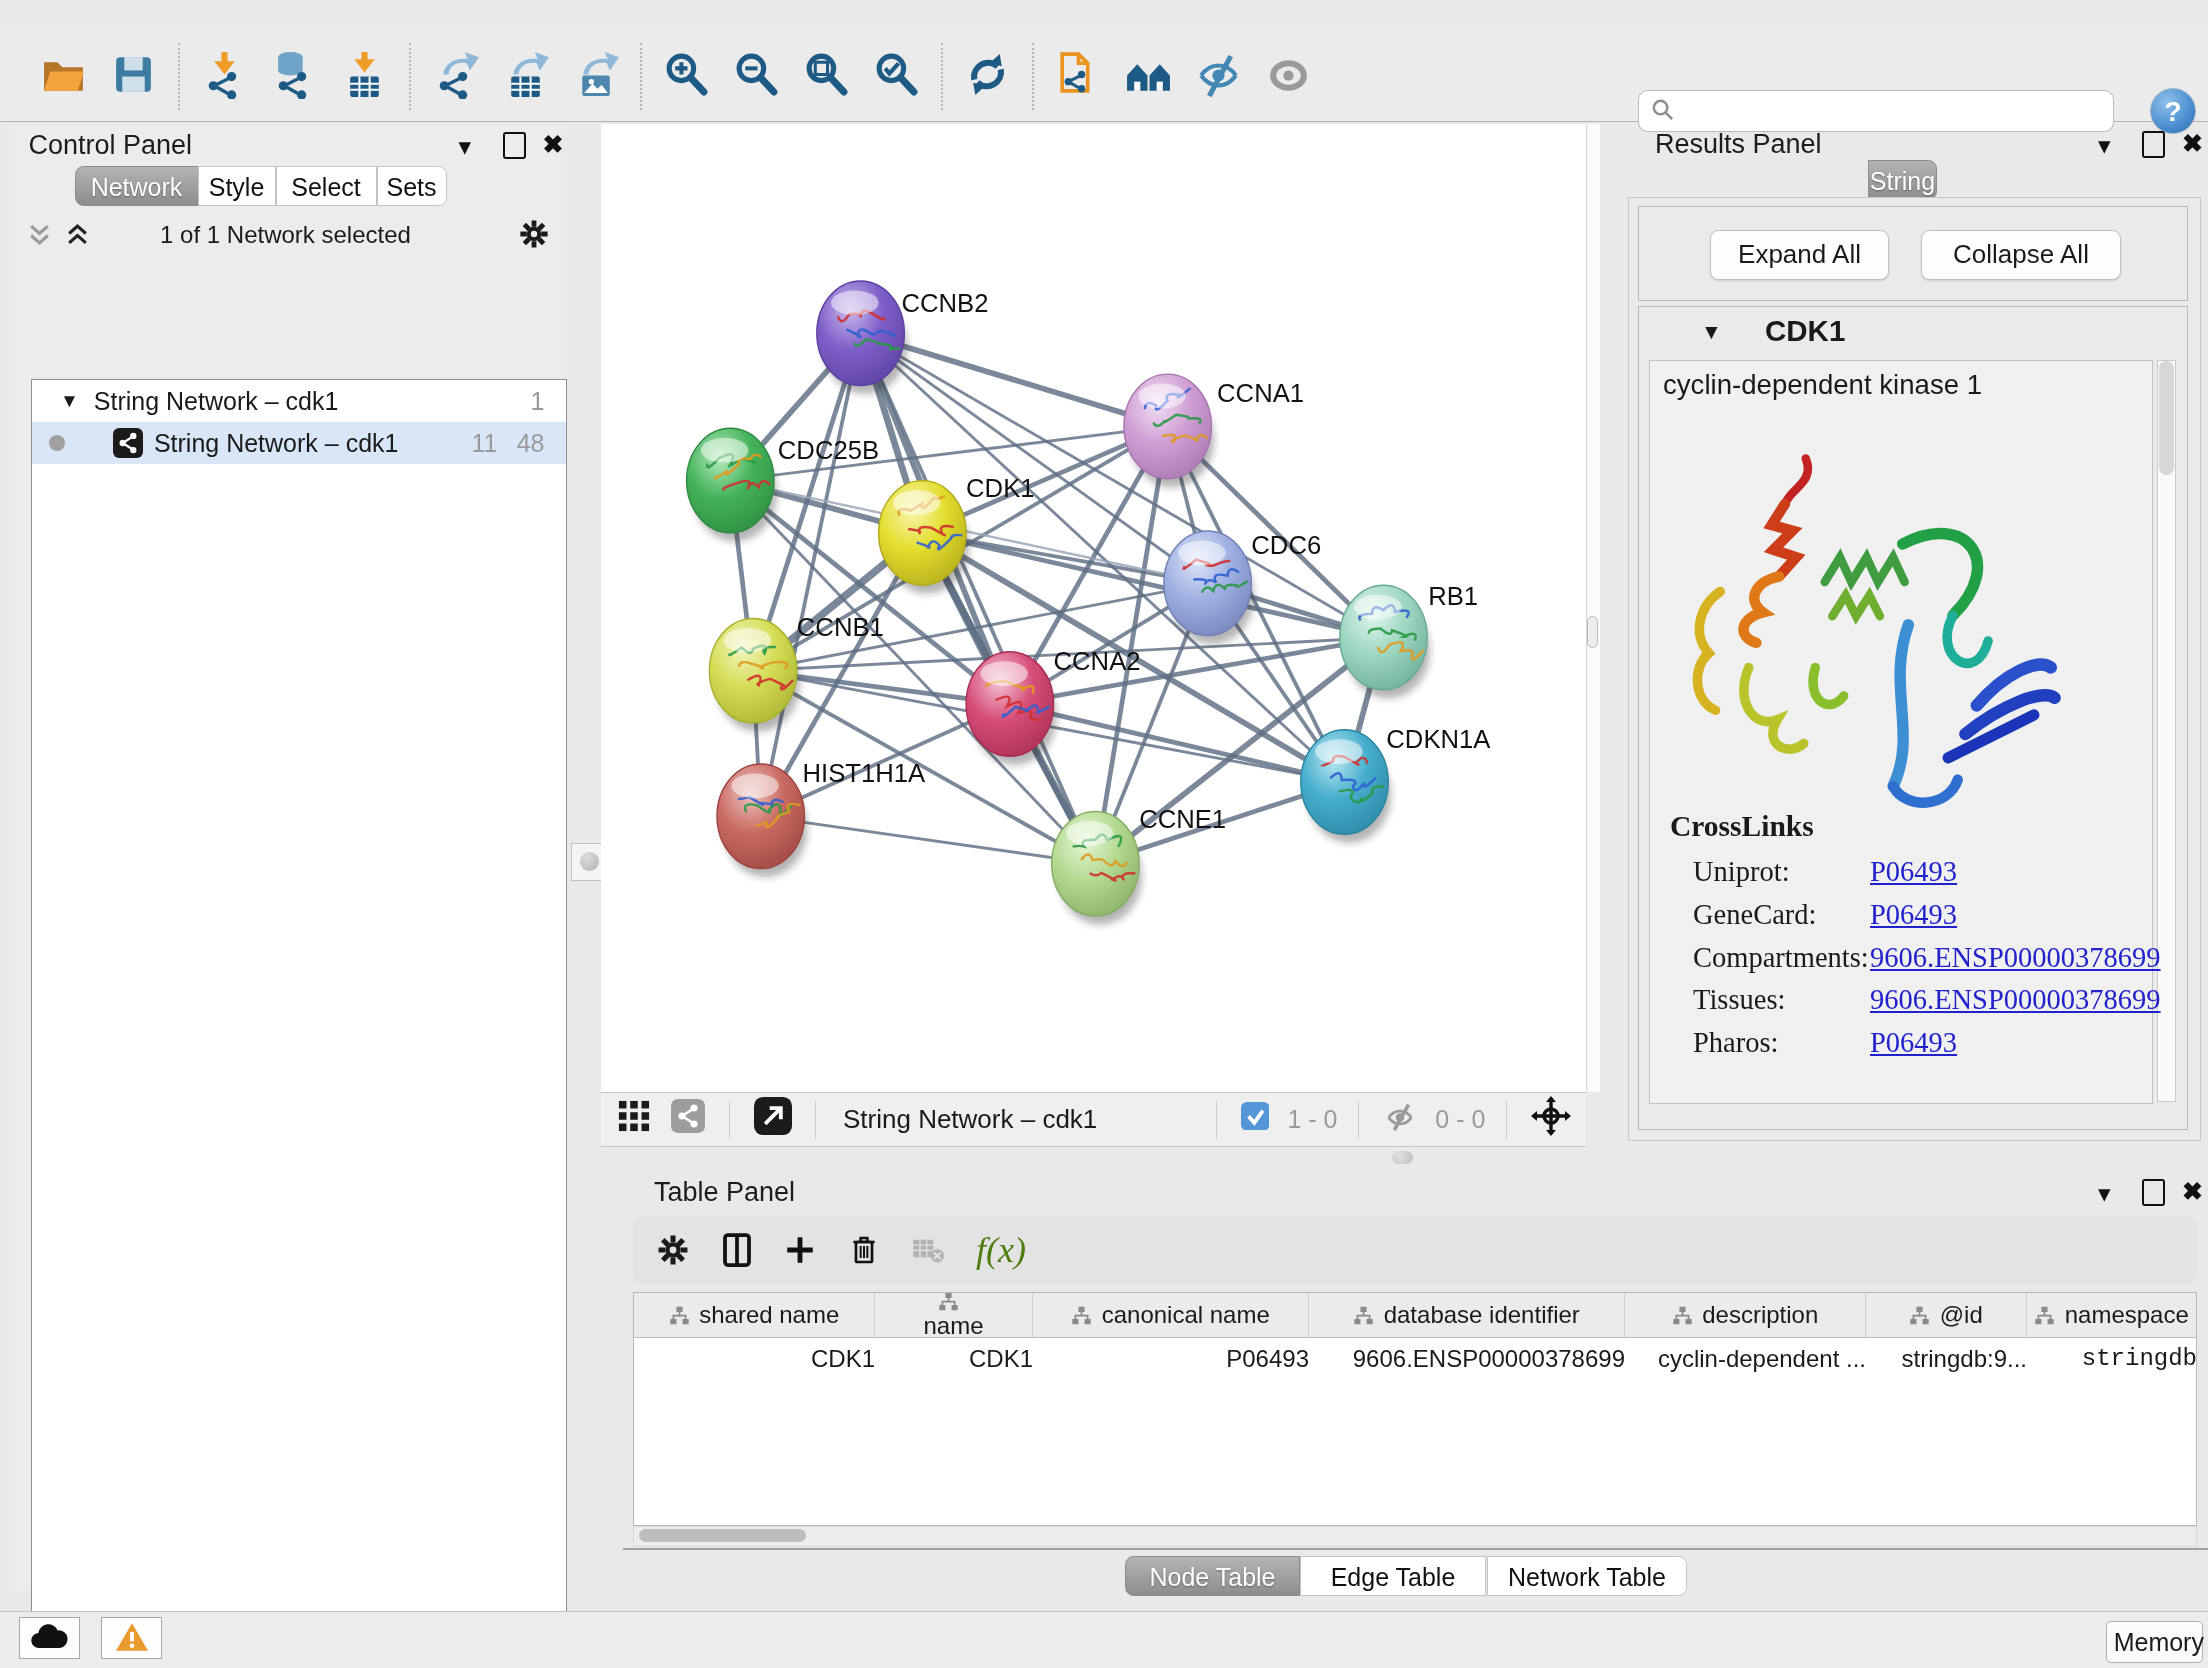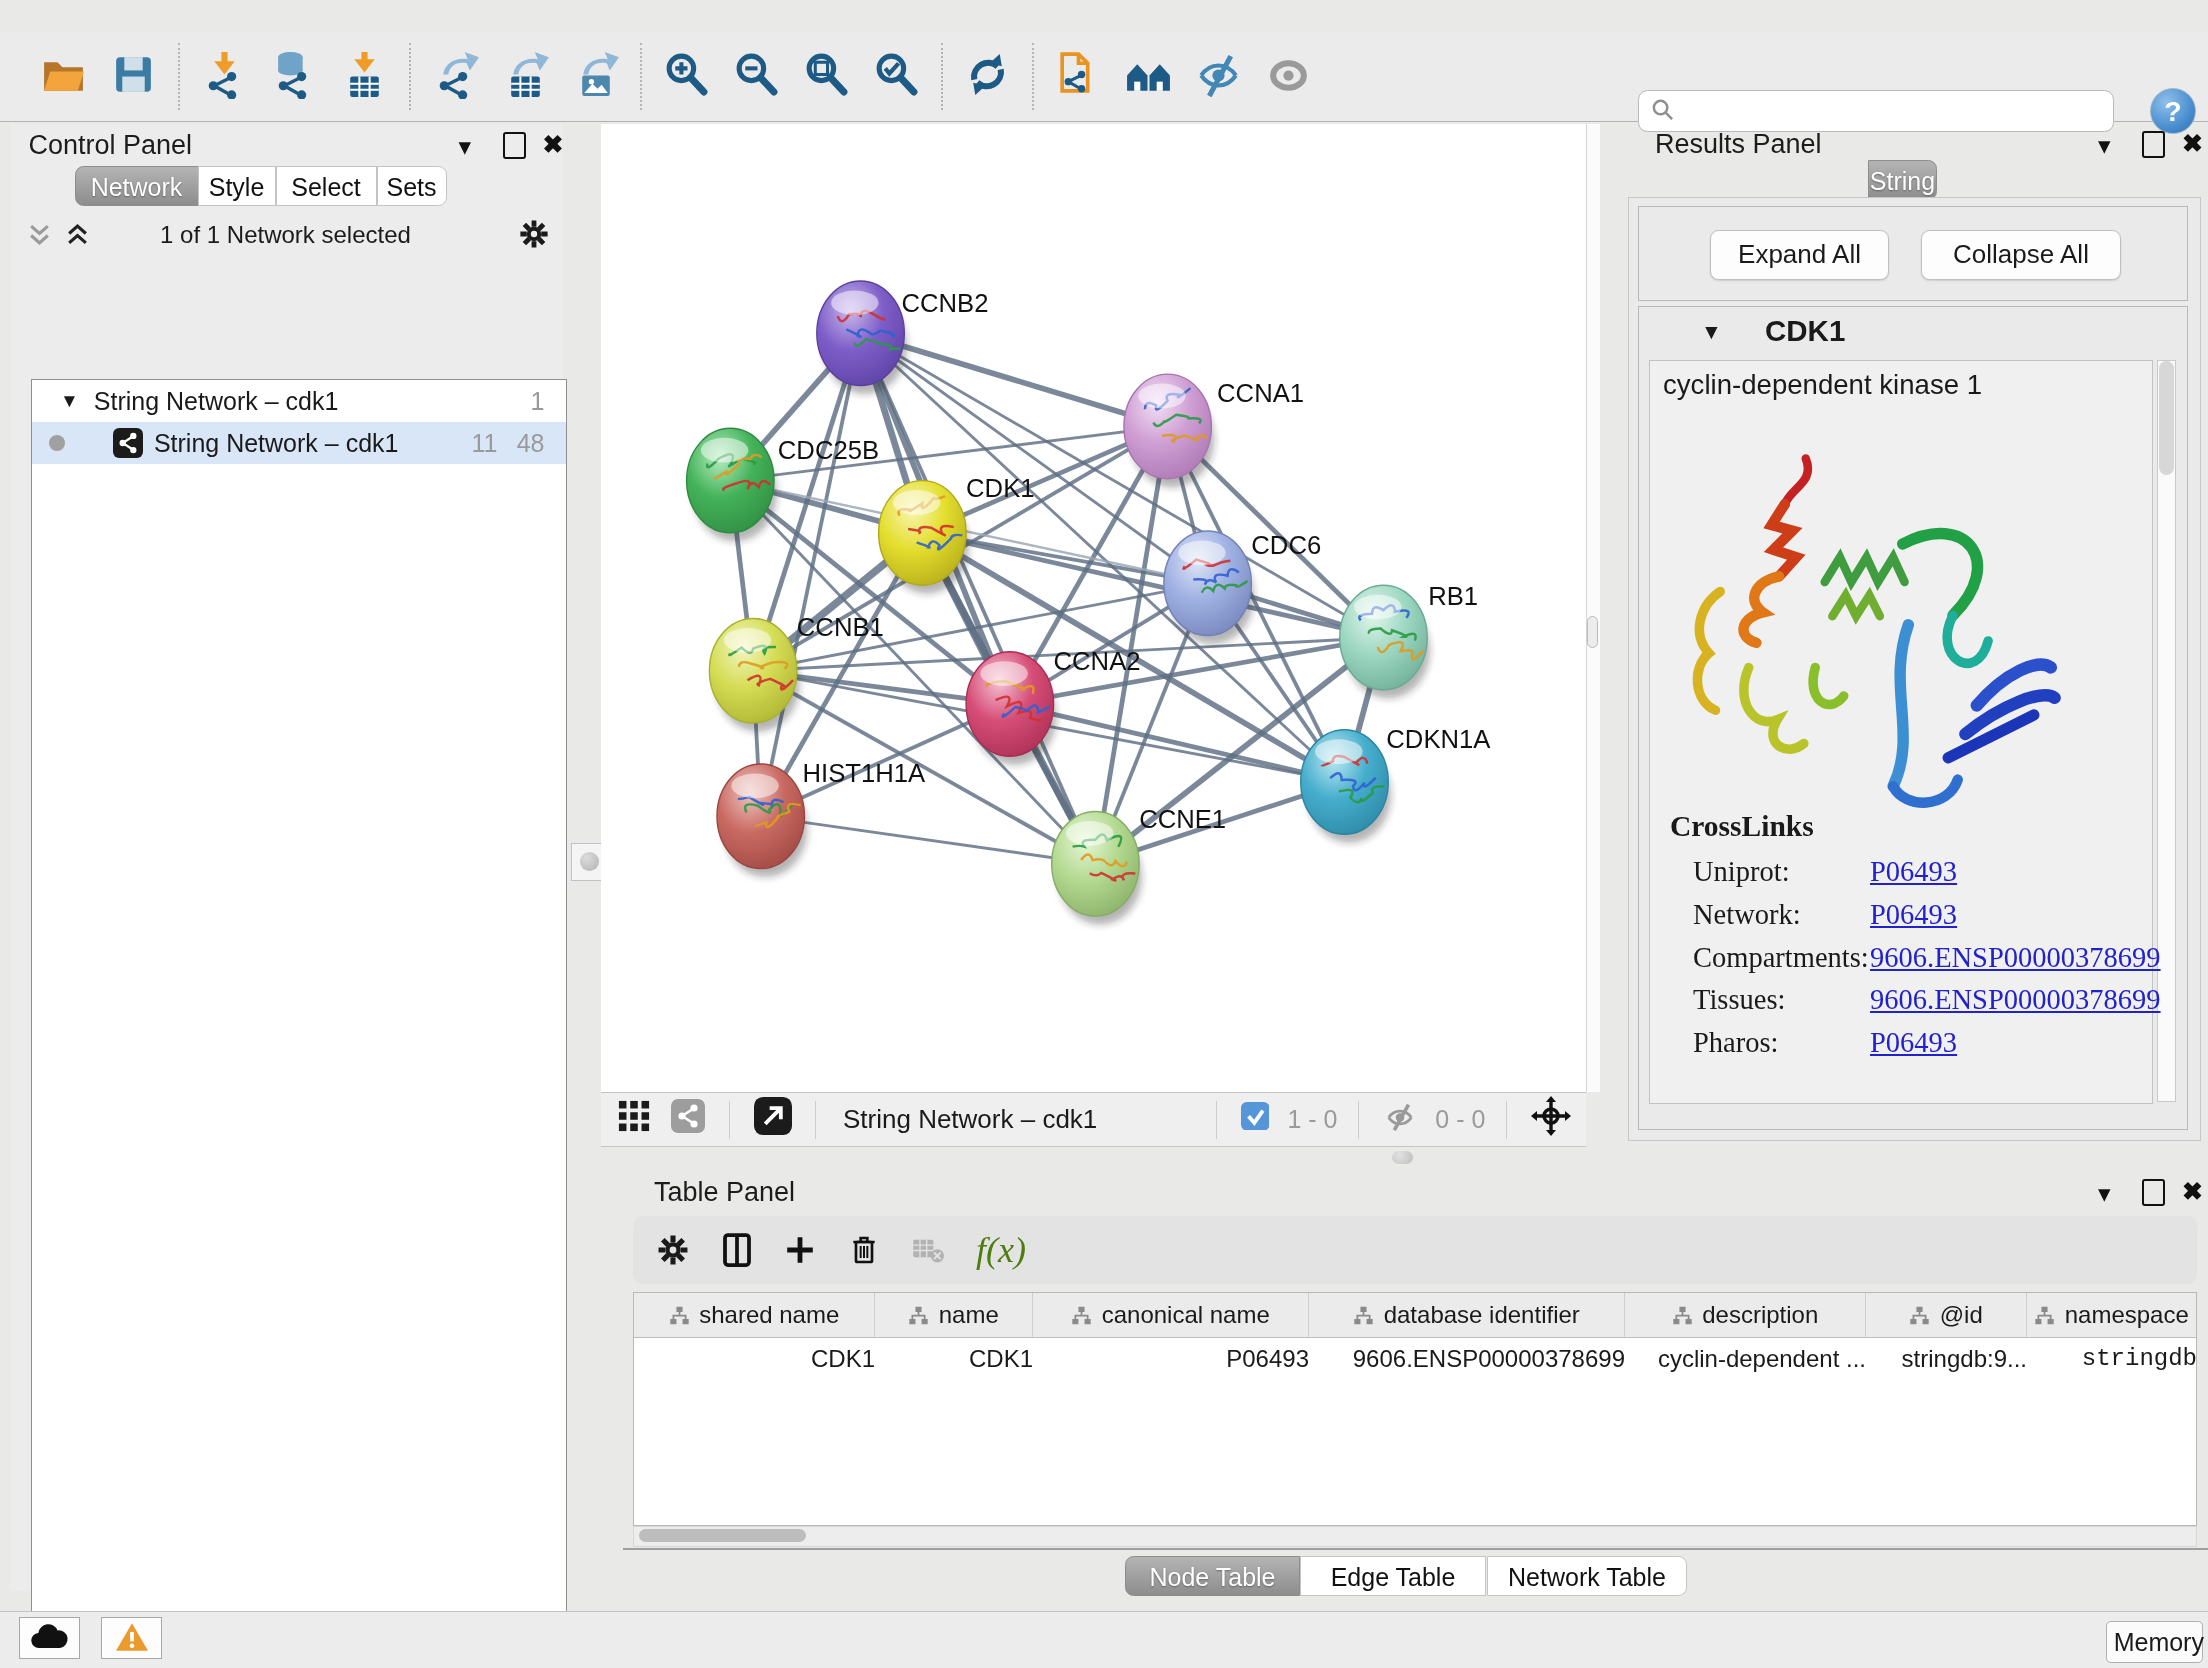--- a/index.html
+++ b/index.html
@@ -621,21 +621,21 @@
         <path d="M242 375 C255 400, 300 398, 310 368" stroke="#2f6fd0" stroke-width="11"></path>
         <path d="M330 290 C360 255, 395 240, 408 250" stroke="#2b50cc" stroke-width="13"></path>
         <path d="M318 320 C355 290, 400 272, 412 282" stroke="#2040c0" stroke-width="13"></path>
         <path d="M300 345 L390 300" stroke="#1b35b8" stroke-width="12"></path>
       </g>
     </svg>
   </div>
   <span class="abs serif" style="left:1670px;top:810px;font-size:29.5px;font-weight:bold;">CrossLinks</span>
   <div id="xl-rows">
       <div class="xl-row serif" style="top: 856px;"><span>Uniprot:</span><a href="#">P06493</a></div>
-      <div class="xl-row serif" style="top: 899px;"><span>Network:</span><a href="#">P06493</a></div>
+      <div class="xl-row serif" style="top: 899px;"><span>GeneCard:</span><a href="#">P06493</a></div>
       <div class="xl-row serif" style="top: 942px;"><span>Compartments:</span><a href="#">9606.ENSP00000378699</a></div>
       <div class="xl-row serif" style="top: 984px;"><span>Tissues:</span><a href="#">9606.ENSP00000378699</a></div>
       <div class="xl-row serif" style="top: 1027px;"><span>Pharos:</span><a href="#">P06493</a></div>
     </div>
 
   <span class="abs ptitle" style="left:654px;top:1177px;">Table Panel</span>
   <span class="abs pctrl" style="left:2098px;top:1179px;">▾</span>
   <span class="abs sqico" style="left:2142px;top:1179px;"></span>
   <span class="abs pctrl" style="left:2182px;top:1177px;font-weight:bold;">✖</span>
 
@@ -684,21 +684,21 @@
           <svg width="21" height="21" viewBox="0 0 24 24">
             <g fill="#8a8a8a">
               <rect x="8.5" y="2" width="7" height="6"></rect>
               <rect x="1.5" y="16" width="7" height="6"></rect>
               <rect x="15.5" y="16" width="7" height="6"></rect>
             </g>
             <path d="M12 8v4M5 16v-4h14v4" stroke="#8a8a8a" stroke-width="2" fill="none"></path>
           </svg>
           <span>shared name</span>
         </div>
-        <div class="th" style="width: 158px;">
+        <div class="th" style="width: 158px; flex-direction: column;">
           <svg width="21" height="21" viewBox="0 0 24 24">
             <g fill="#8a8a8a">
               <rect x="8.5" y="2" width="7" height="6"></rect>
               <rect x="1.5" y="16" width="7" height="6"></rect>
               <rect x="15.5" y="16" width="7" height="6"></rect>
             </g>
             <path d="M12 8v4M5 16v-4h14v4" stroke="#8a8a8a" stroke-width="2" fill="none"></path>
           </svg>
           <span>name</span>
         </div>

